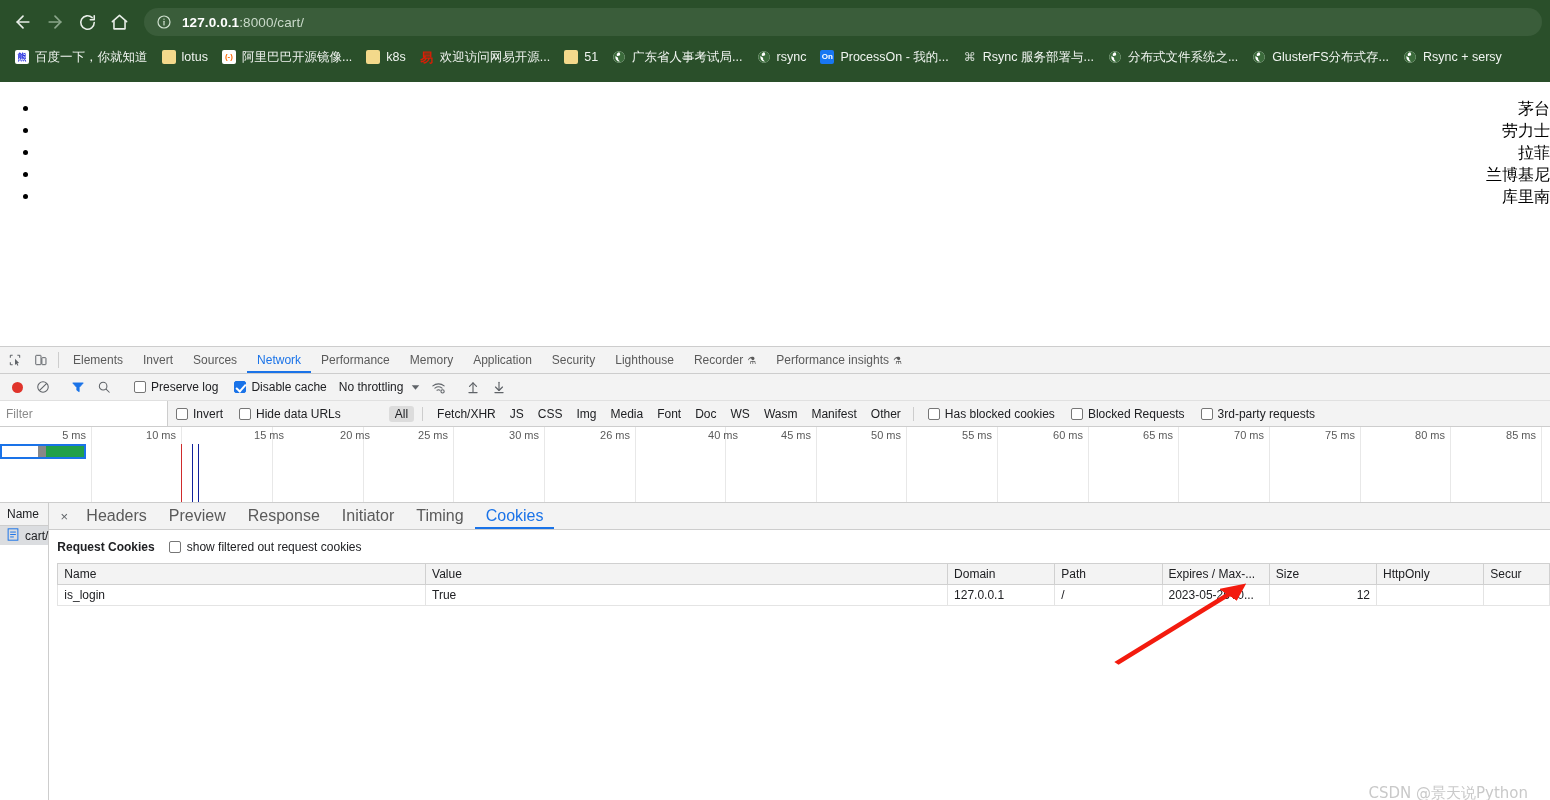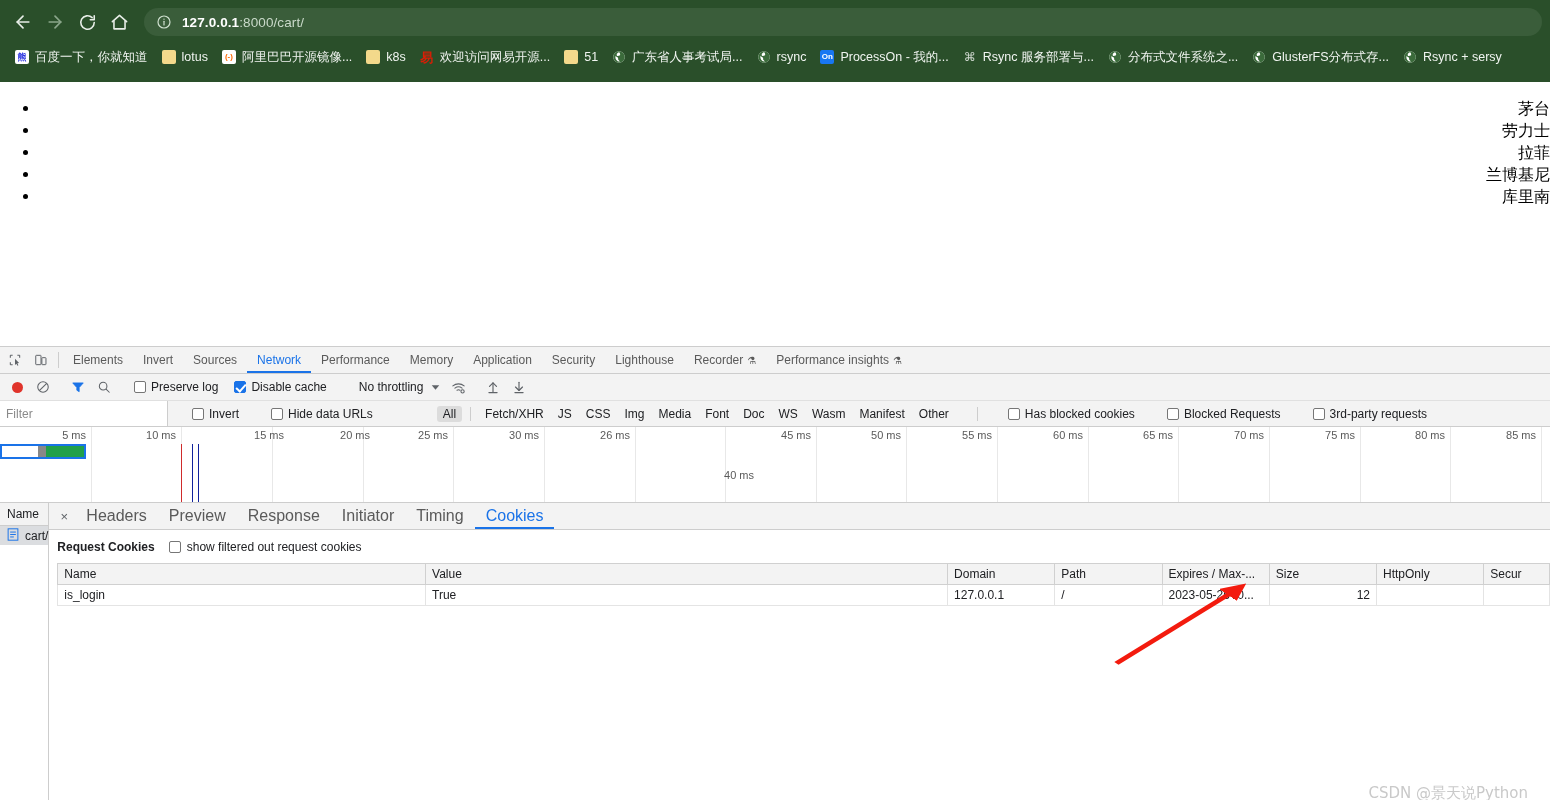--- a/index.html
+++ b/index.html
@@ -208,30 +208,29 @@
     left: 3px; top: 0px;
     width: 4px; height: 8px;
     border: solid #fff;
     border-width: 0 2px 2px 0;
     transform: rotate(42deg);
   }
   #throttle-label {
     font-size: 12px; color: #202124;
     padding: 0 2px 0 4px;
     white-space: nowrap;
-    margin-left: 20px;
   }
 
   #filter-bar {
     height: 26px;
     background: #f3f3f3;
     border-bottom: 1px solid #cdcdcd;
     display: flex;
     align-items: center;
-    gap: 16px;
+    gap: 0;
   }
   #filter-input {
     width: 168px;
     height: 100%;
     border: none;
     border-right: 1px solid #cdcdcd;
     background: #fff;
     padding: 0 6px;
     font-size: 12px;
     color: #202124;
@@ -721,21 +720,21 @@
         <div class="tl-label" style="left: 289px;">15 ms</div>
         <div class="tl-div" style="left: 363px;"></div>
         <div class="tl-label" style="left: 375px;">20 ms</div>
         <div class="tl-div" style="left: 453px;"></div>
         <div class="tl-label" style="left: 453px;">25 ms</div>
         <div class="tl-div" style="left: 544px;"></div>
         <div class="tl-label" style="left: 544px;">30 ms</div>
         <div class="tl-div" style="left: 635px;"></div>
         <div class="tl-label" style="left: 635px;">26 ms</div>
         <div class="tl-div" style="left: 725px;"></div>
-        <div class="tl-label" style="left: 759px; margin-top: 40px;">40 ms</div>
+        <div class="tl-label" style="left: 743px;">40 ms</div>
         <div class="tl-div" style="left: 816px;"></div>
         <div class="tl-label" style="left: 816px;">45 ms</div>
         <div class="tl-div" style="left: 906px;"></div>
         <div class="tl-label" style="left: 906px;">50 ms</div>
         <div class="tl-div" style="left: 997px;"></div>
         <div class="tl-label" style="left: 997px;">55 ms</div>
         <div class="tl-div" style="left: 1088px;"></div>
         <div class="tl-label" style="left: 1088px;">60 ms</div>
         <div class="tl-div" style="left: 1178px;"></div>
         <div class="tl-label" style="left: 1178px;">65 ms</div>

